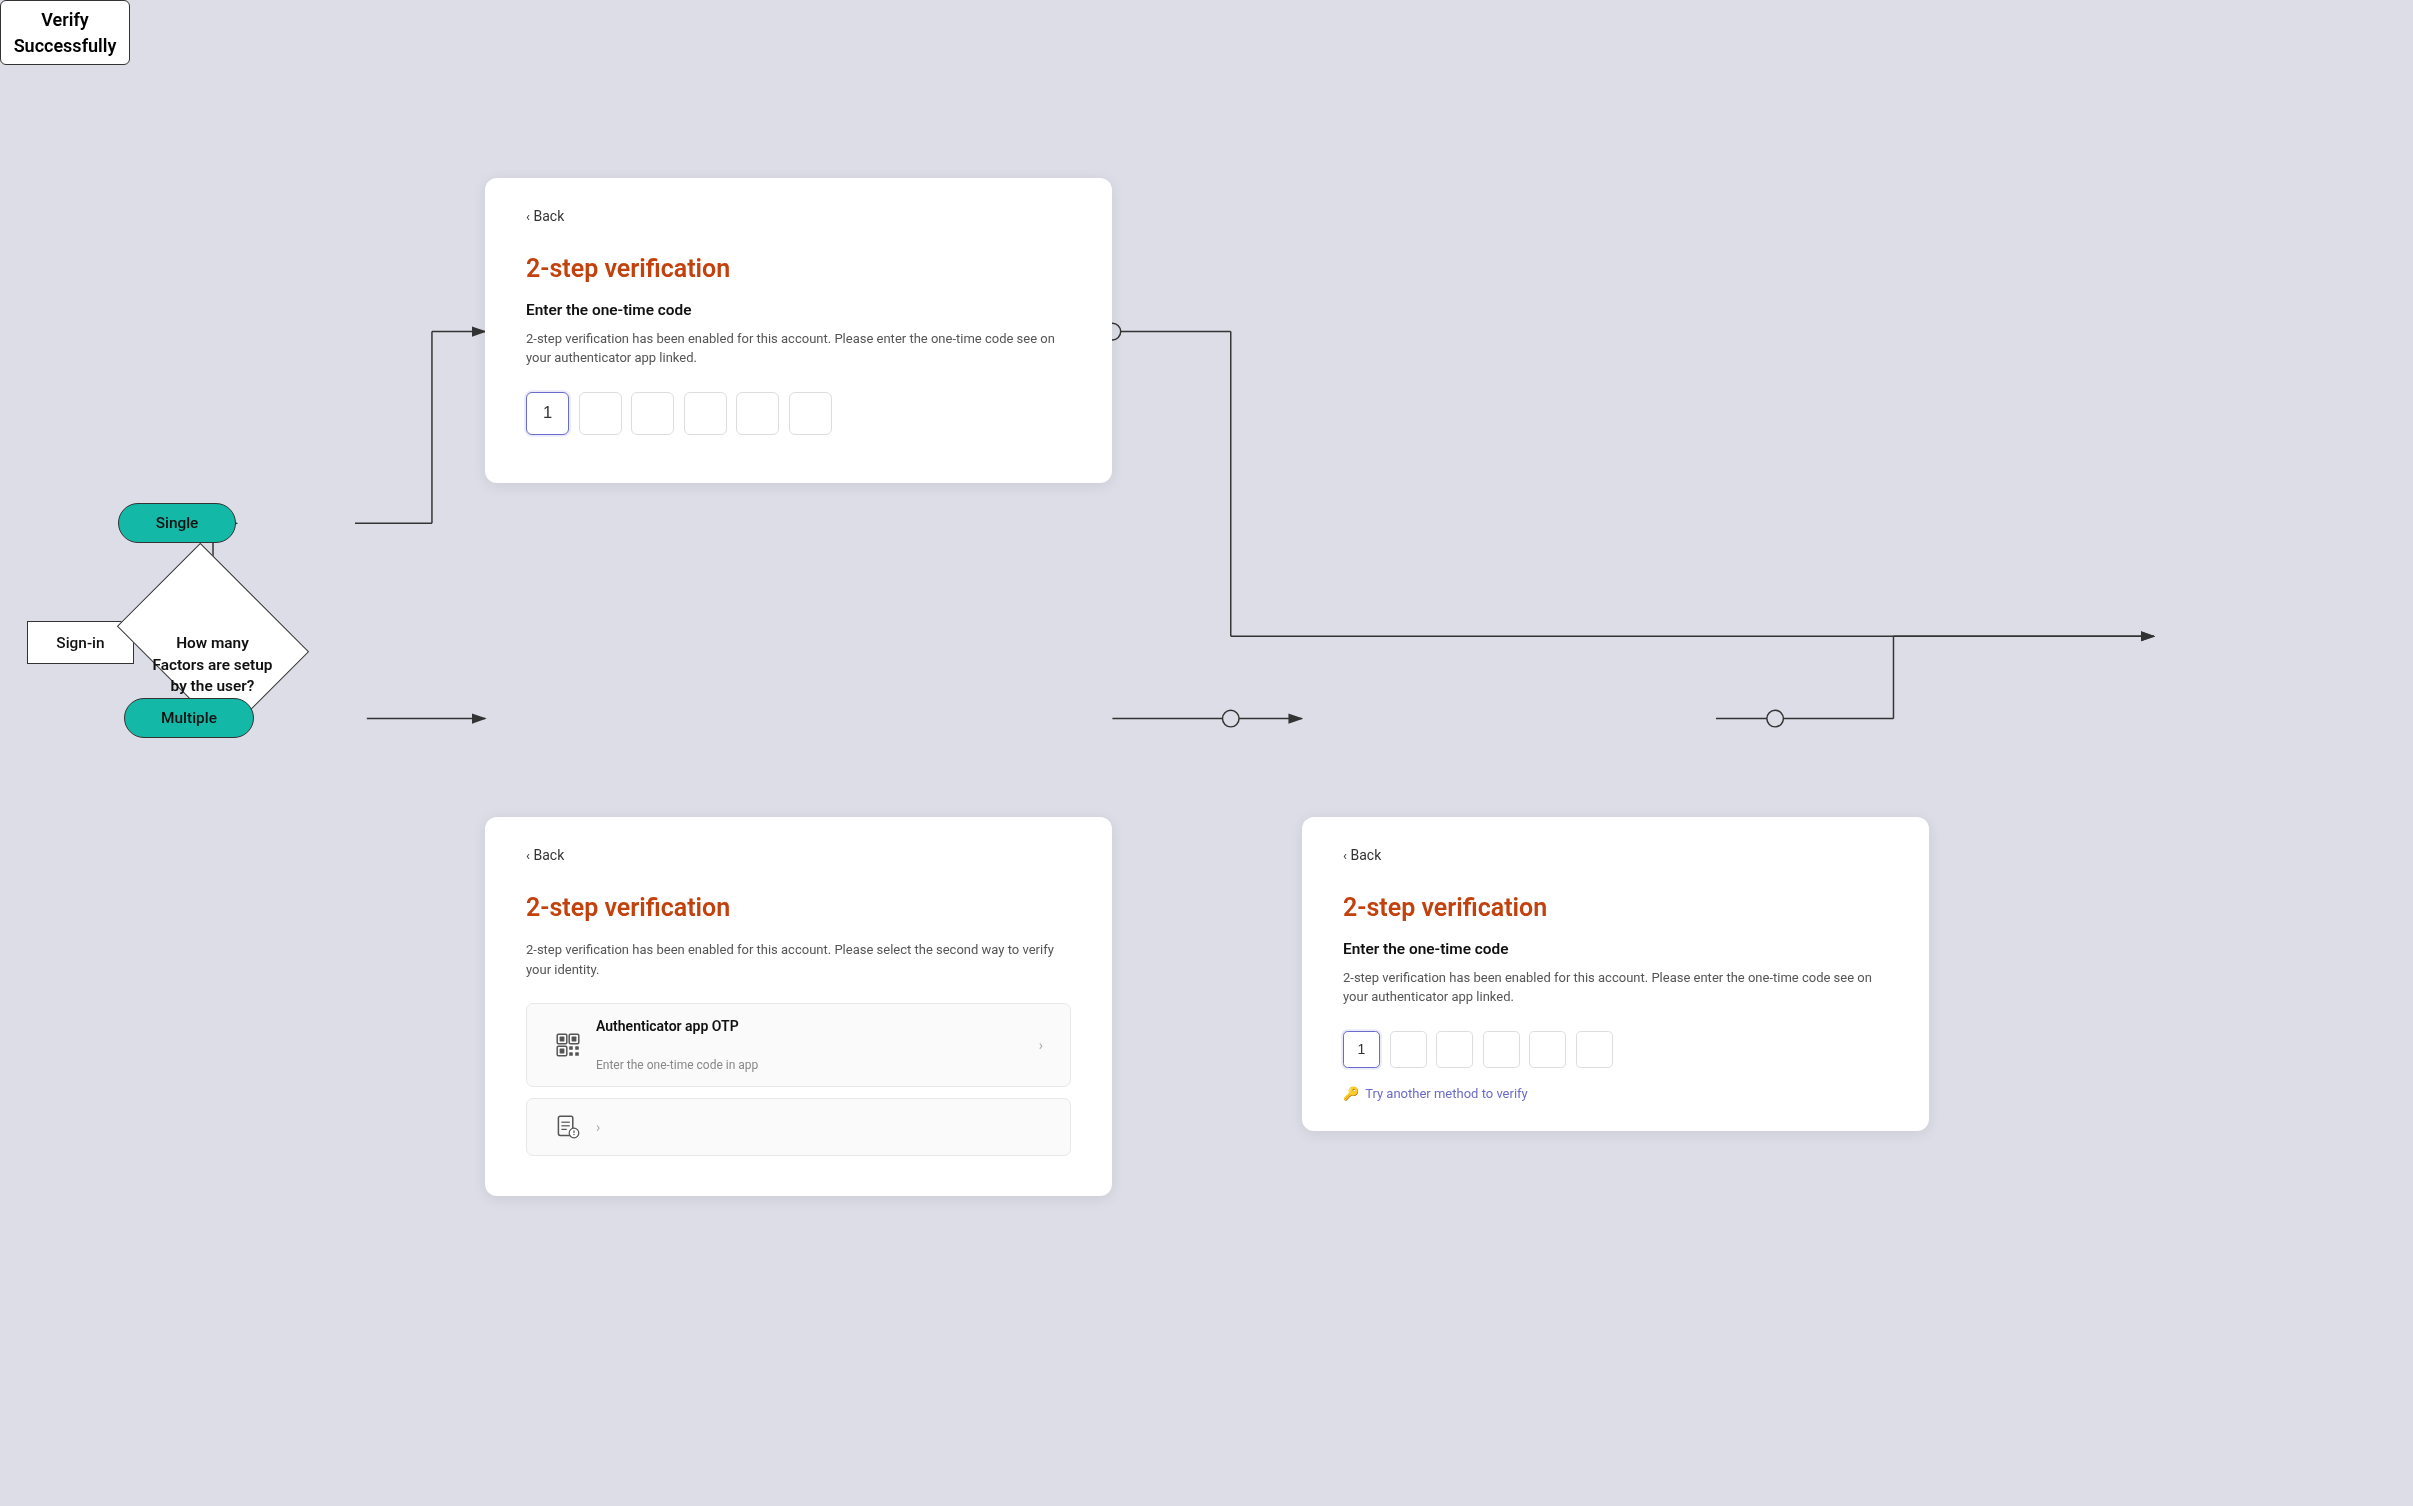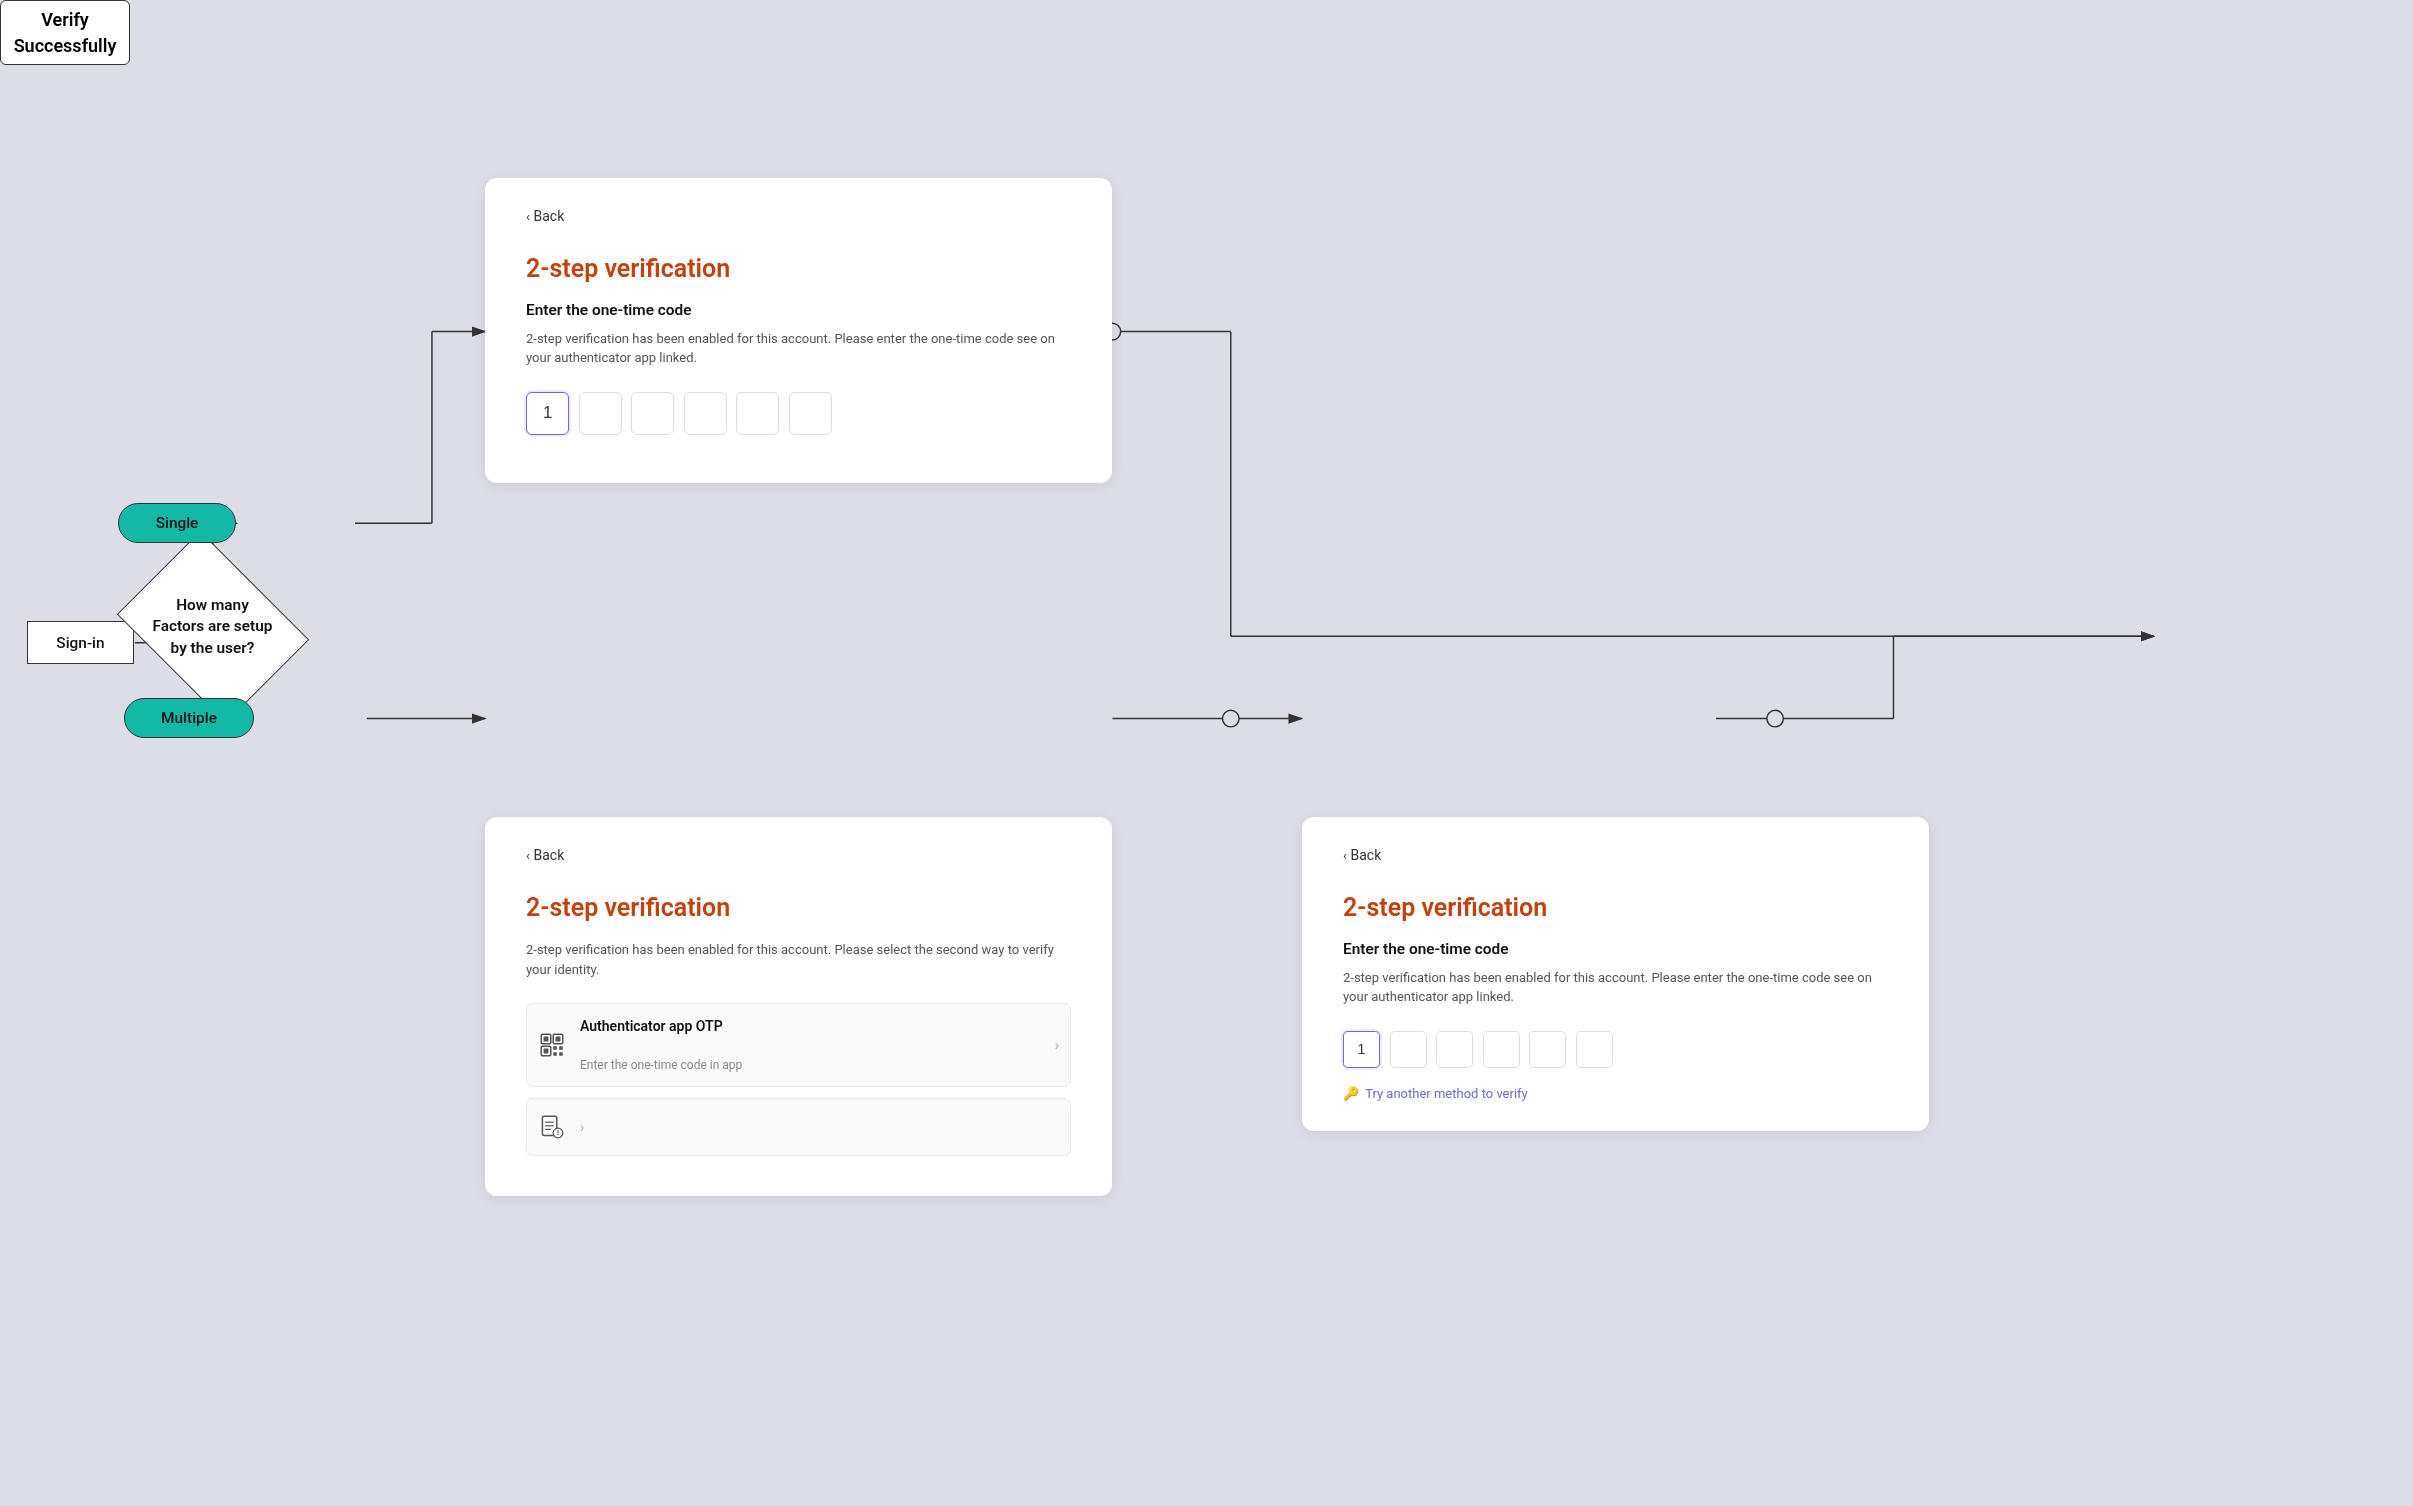--- a/index.html
+++ b/index.html
@@ -108,21 +108,21 @@
       border-color: #6b6bcc;
       box-shadow: 0 0 0 1.8px rgba(107,107,204,0.15);
     }
 
     
     .method-option {
       display: flex;
       align-items: center;
       border: 0.6px solid #e8e8e8;
       border-radius: 7px;
-      padding: 14px 11px;
+      padding: 14px 27px;
       margin-bottom: 10.7px;
       cursor: pointer;
       background: #fafafa;
       transition: background 0.15s;
     }
 
     .method-icon {
       width: 28px;
       height: 28px;
       margin-right: 14px;
@@ -187,21 +187,21 @@
       border-radius: 0;
     }
 
     .flow-diamond {
       position: absolute;
       left: 118px;
       top: 556px;
       width: 189px;
       height: 142px;
       display: flex;
-      align-items: center;
+      align-items: flex-end;
       justify-content: center;
     }
 
     .diamond-shape {
       width: 154px;
       height: 118px;
       background: #fff;
       border: 1.5px solid #333;
       transform: rotate(45deg);
       position: absolute;

